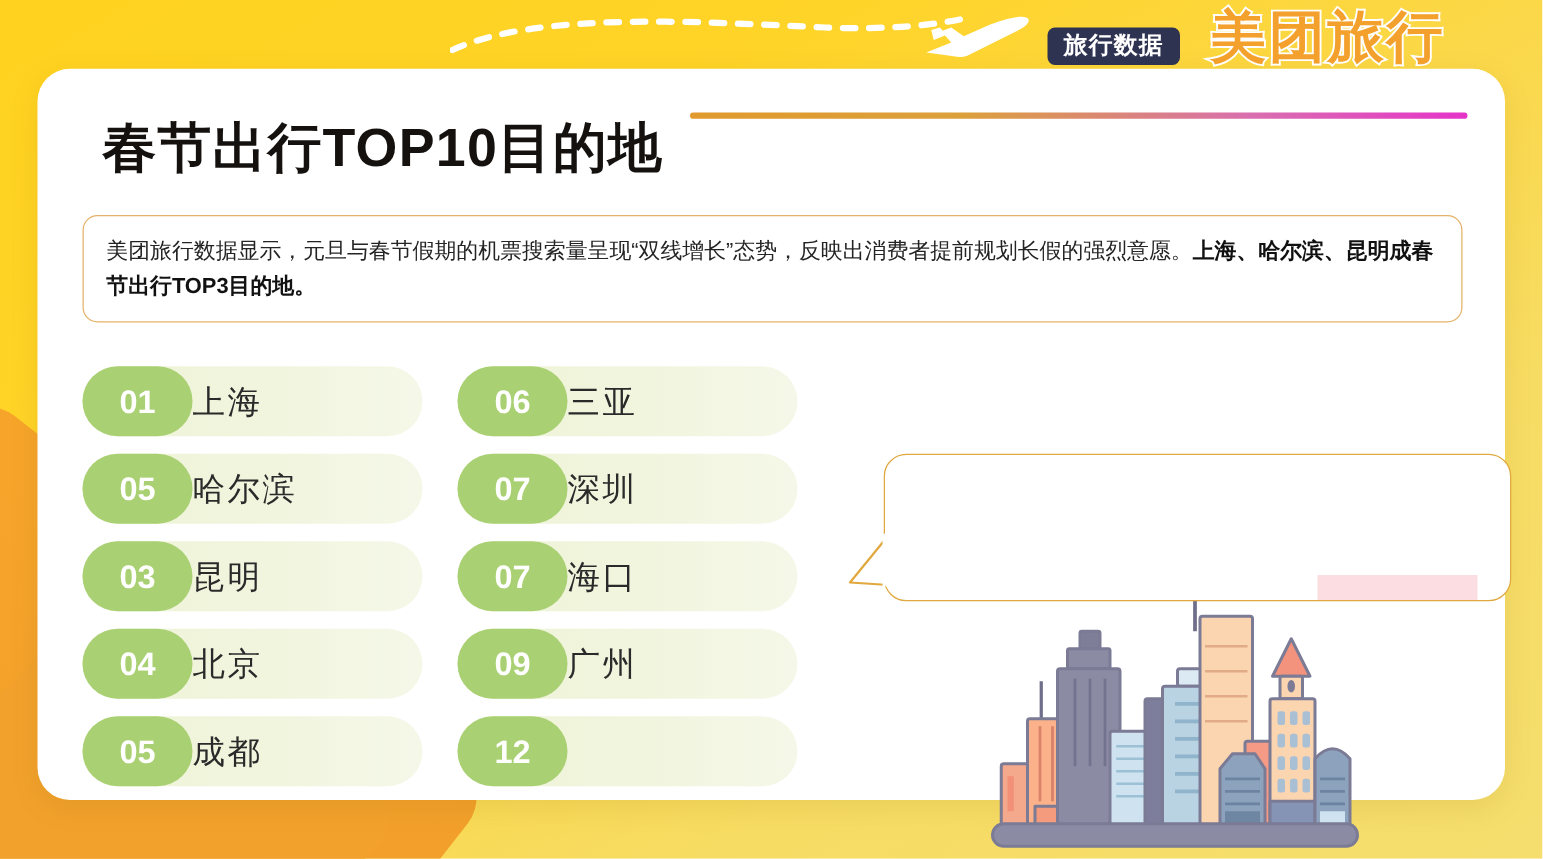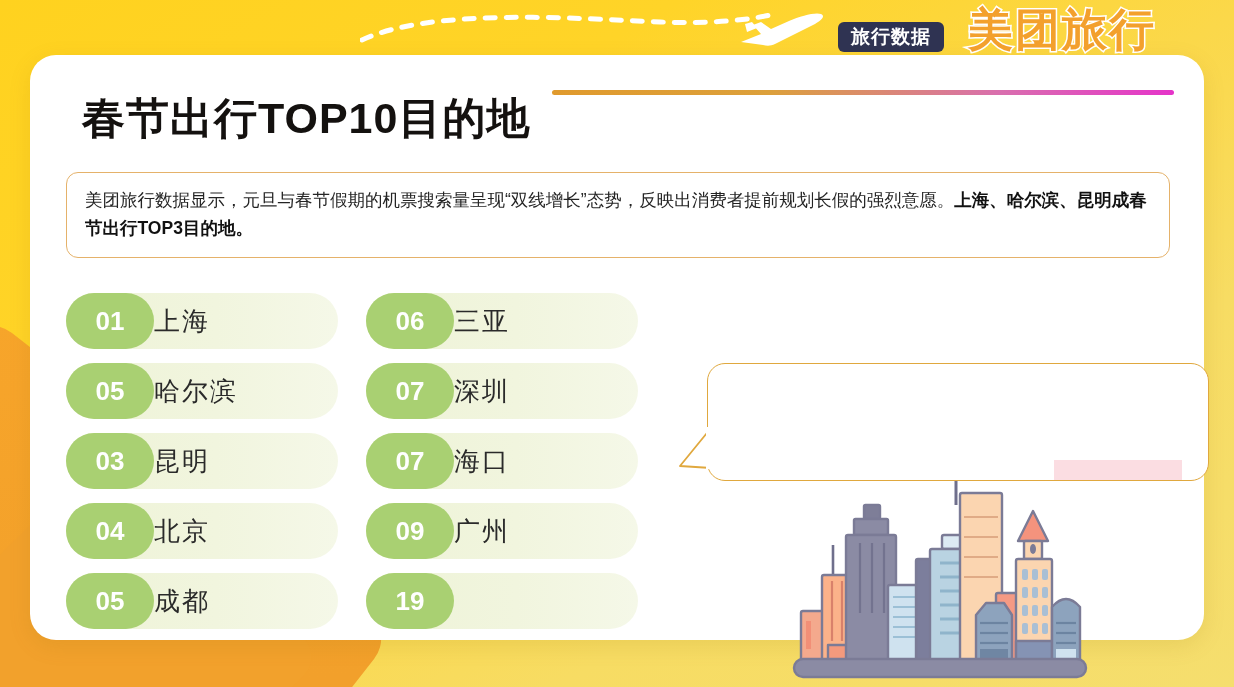--- a/index.html
+++ b/index.html
@@ -212,21 +212,21 @@
         </div>
         <div class="row">
           <div class="rank">07</div>
           <div class="city">海口</div>
         </div>
         <div class="row">
           <div class="rank">09</div>
           <div class="city">广州</div>
         </div>
         <div class="row">
-          <div class="rank">19</div>
+          <div class="rank">12</div>
         </div>
       </div>
     </div>
 
     <div class="callout">
       <svg class="tail" viewBox="0 0 34 44">
         <path d="M33 2 L2 40 L33 42" fill="#ffffff" stroke="#e0a83e" stroke-width="1.8" stroke-linejoin="round" stroke-linecap="round"></path>
         <rect x="28" y="1" width="8" height="42" fill="#ffffff"></rect>
       </svg>
       <div class="hl"></div>

